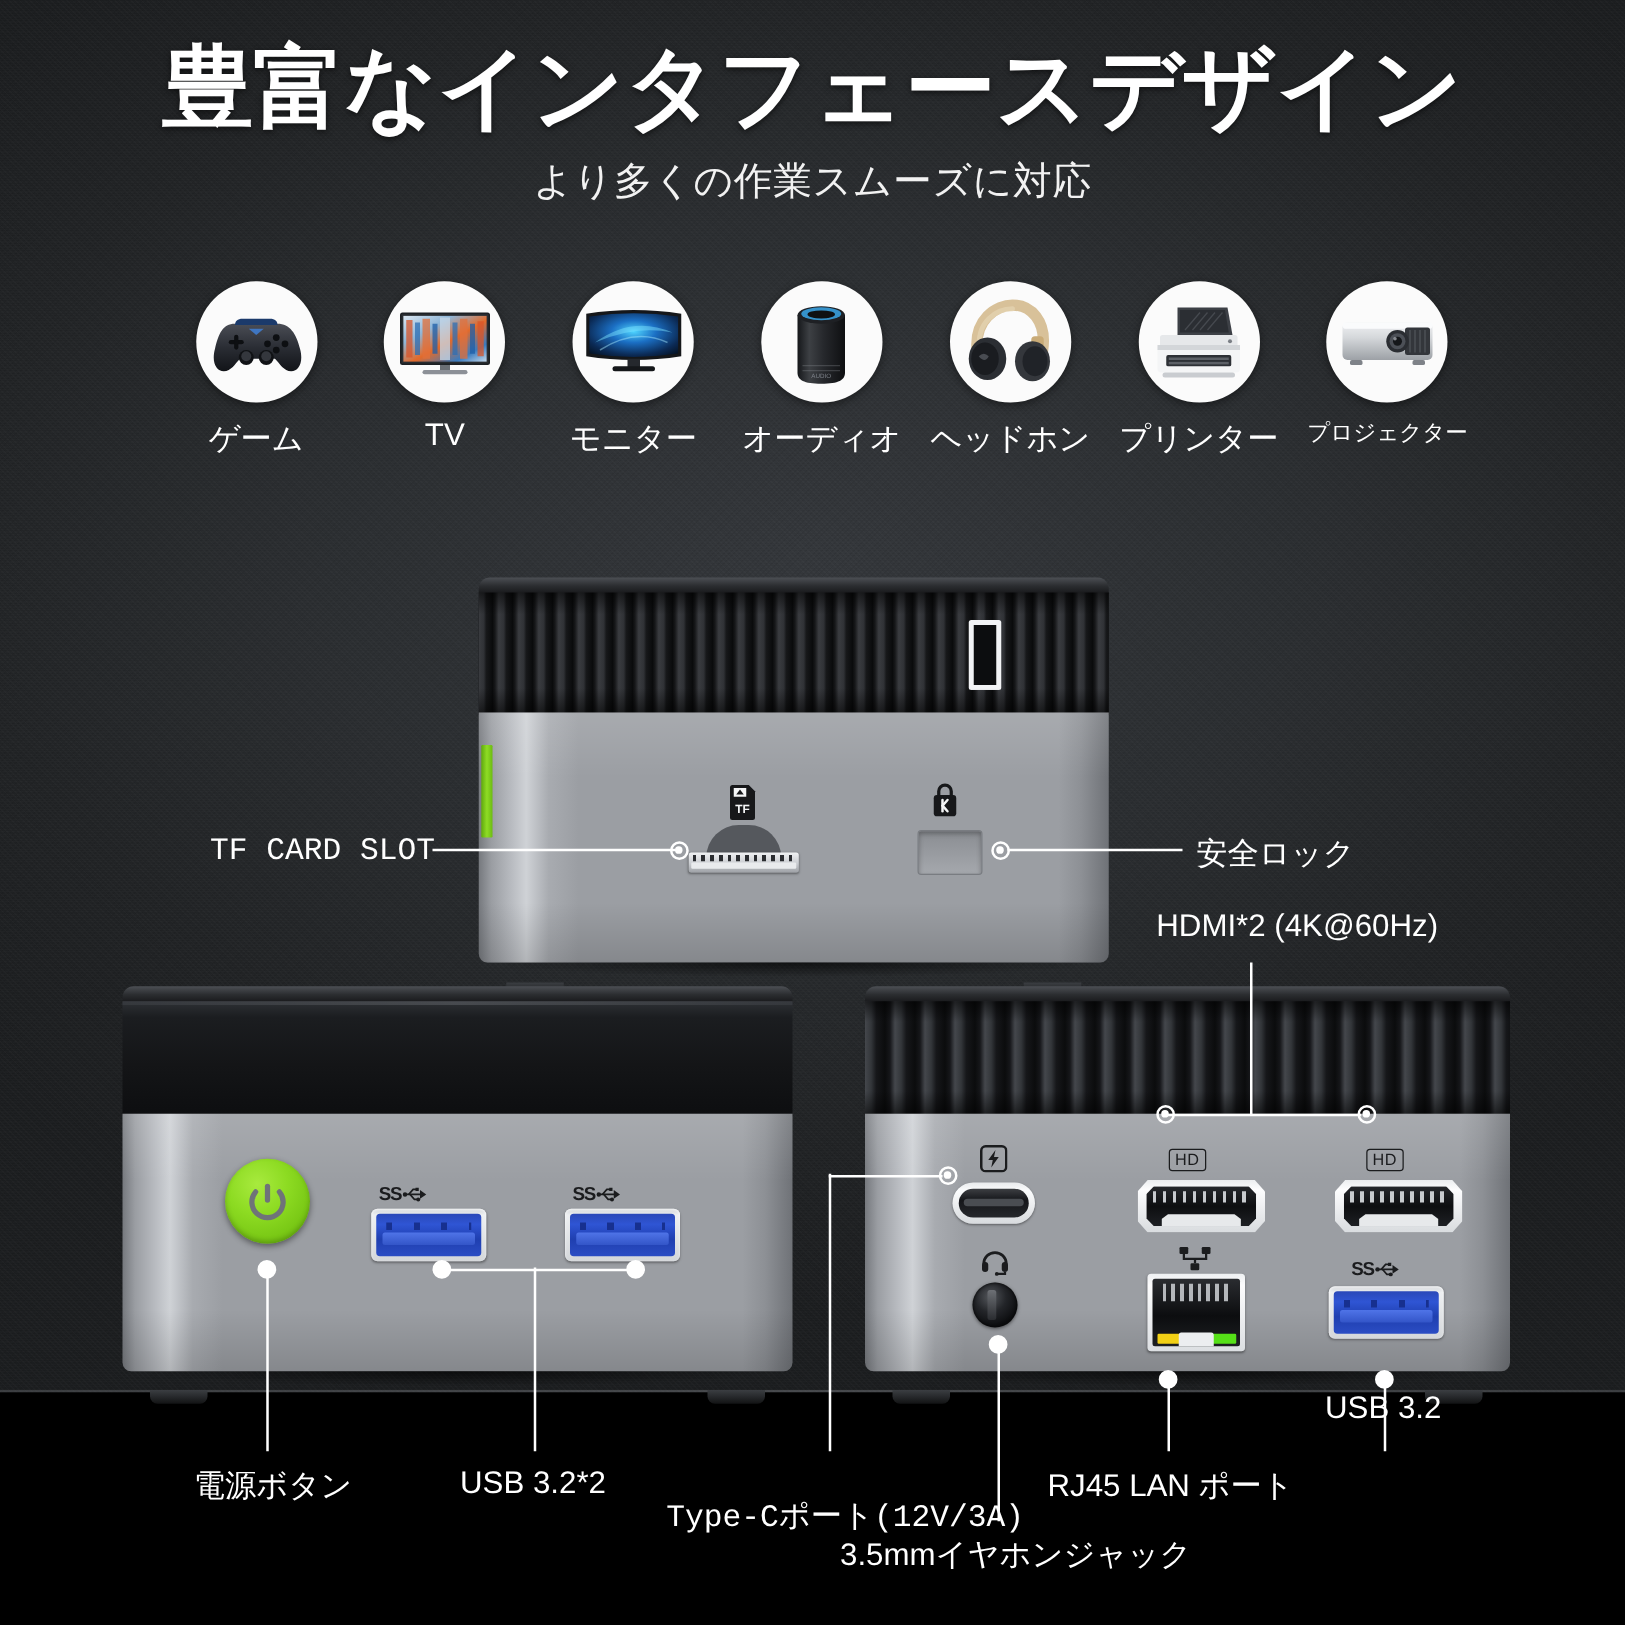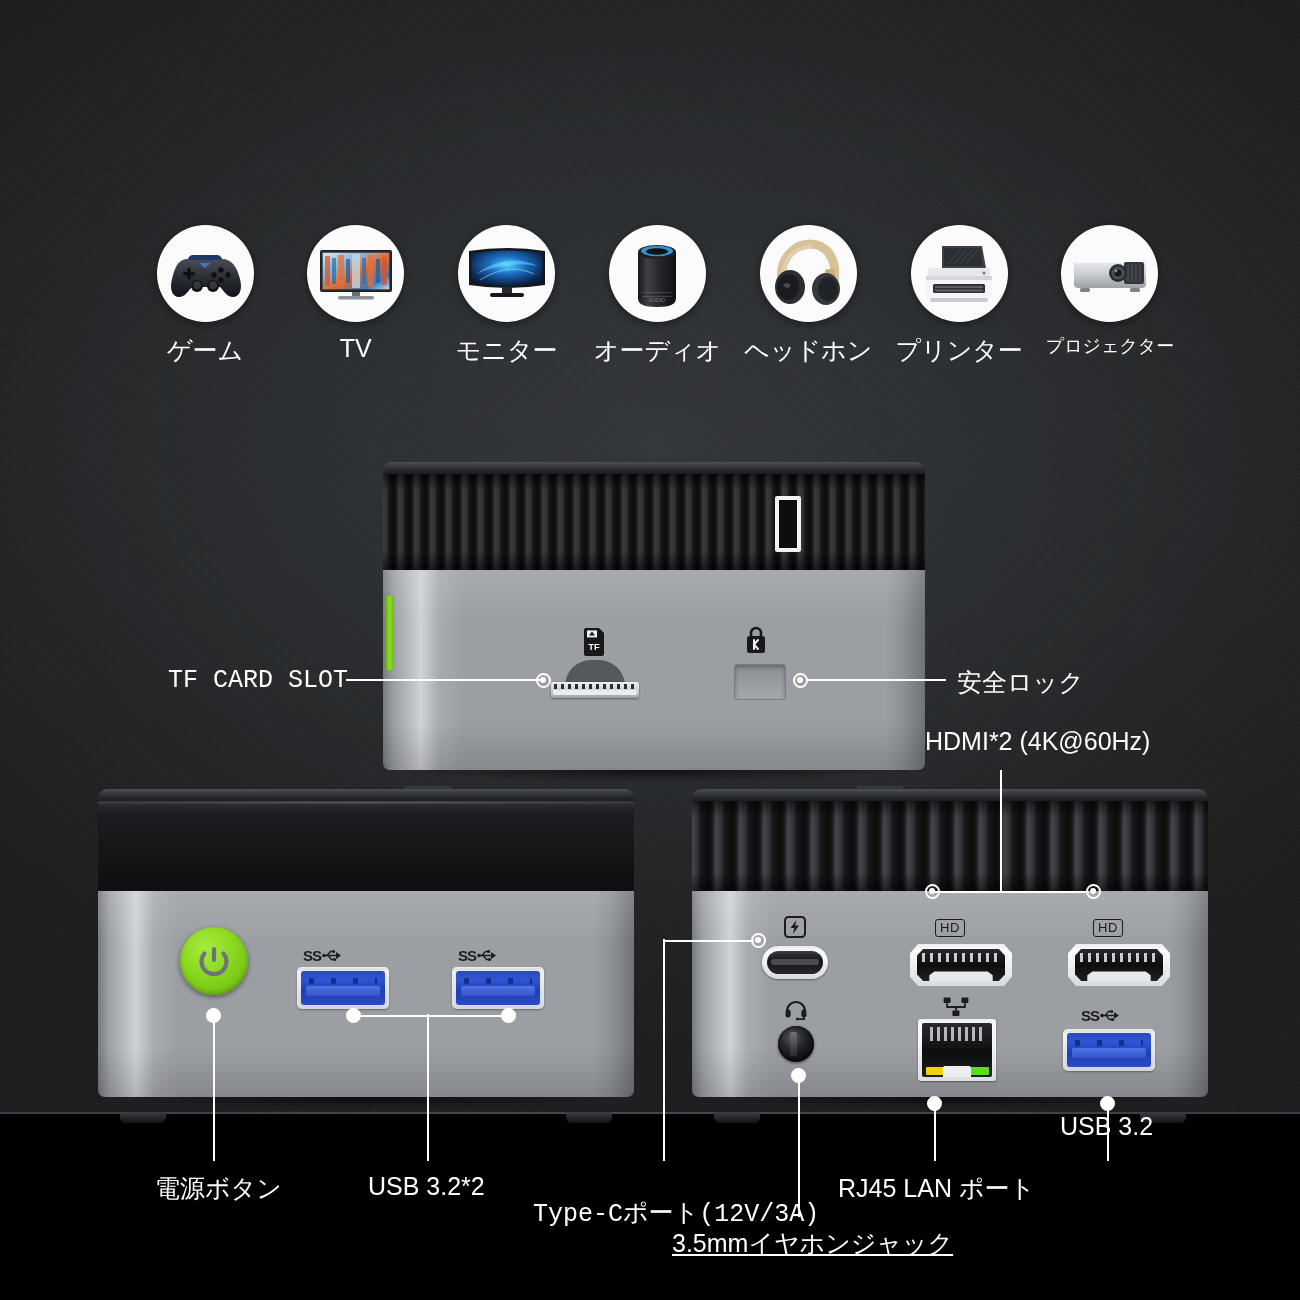--- a/index.html
+++ b/index.html
@@ -316,20 +316,22 @@
   svg { display: block; }
 </style>
 </head>
 <body>
 
 <div class="bg-top"></div>
 <div class="bg-divider"></div>
 <div class="bg-bottom"></div>
 
 <div class="header">
+  <div class="title">豊富なインタフェースデザイン</div>
+  <div class="subtitle">より多くの作業スムーズに対応</div>
 </div>
 
 <div class="icon-row">
 
   <div class="icon-item">
     <div class="icon-circle">
       <svg width="78" height="58" viewBox="0 0 78 58">
         <defs>
             <linearGradient id="gp" x1="0" y1="0" x2="0" y2="1">
           <stop offset="0" stop-color="#4a4d55"></stop>
@@ -500,21 +502,21 @@
         <circle cx="46" cy="21" r="1.4" fill="#b7bbc0" opacity=".7"></circle>
         <rect x="10" y="38" width="10" height="4" rx="1.5" fill="#7e8288"></rect>
         <rect x="60" y="38" width="10" height="4" rx="1.5" fill="#7e8288"></rect>
       </svg>
     </div>
     <div class="icon-label">プロジェクター</div>
   </div>
 
 </div>
 
-<div class="device" style="left:383px; top:462px; width:542px; height:326px;">
+<div class="device" style="left:383px; top:462px; width:504px; height:326px;">
 
   <div class="dev-top-cap"></div>
 
   <div class="vent" style="top:12px; height:98px;">
     <div class="vent-fins"></div>
 
     <div style="position:absolute; left:392px; top:22px; width:26px; height:56px;
                 background:#f2f3f5; border-radius:2px;">
       <div style="position:absolute; left:4px; top:4px; width:18px; height:48px; background:#0c0d0f;"></div>
     </div>
@@ -744,21 +746,21 @@
 <div class="lead-v" style="left:1000px; top:770px; height:122px;"></div>
 <div class="callout" style="left:925px; top:727px;">HDMI*2 (4K@60Hz)</div>
 
 <div class="dot filled" style="left:751px; top:933px;"></div>
 <div class="lead-h" style="left:663px; top:939.5px; width:91px;"></div>
 <div class="lead-v" style="left:663px; top:939px; height:222px;"></div>
 <div class="callout" style="left:533px; top:1196px;font-family:Liberation Mono, monospace;">Type-Cポート(12V/3A)</div>
 
 <div class="dot solid" style="left:791px; top:1068px;"></div>
 <div class="lead-v" style="left:797.5px; top:1076px; height:141px;"></div>
-<div class="callout" style="left:672px; top:1227px;text-decoration:underline;">3.5mmイヤホンジャック</div>
+<div class="callout" style="left:672px; top:1227px;">3.5mmイヤホンジャック</div>
 
 <div class="dot solid" style="left:927px; top:1096px;"></div>
 <div class="lead-v" style="left:933.5px; top:1104px; height:57px;"></div>
 <div class="callout" style="left:838px; top:1172px;">RJ45 LAN ポート</div>
 
 <div class="dot solid" style="left:1100px; top:1096px;"></div>
 <div class="lead-v" style="left:1106.5px; top:1104px; height:57px;"></div>
 <div class="callout" style="left:1060px; top:1112px;">USB 3.2</div>
 
 </body></html>

